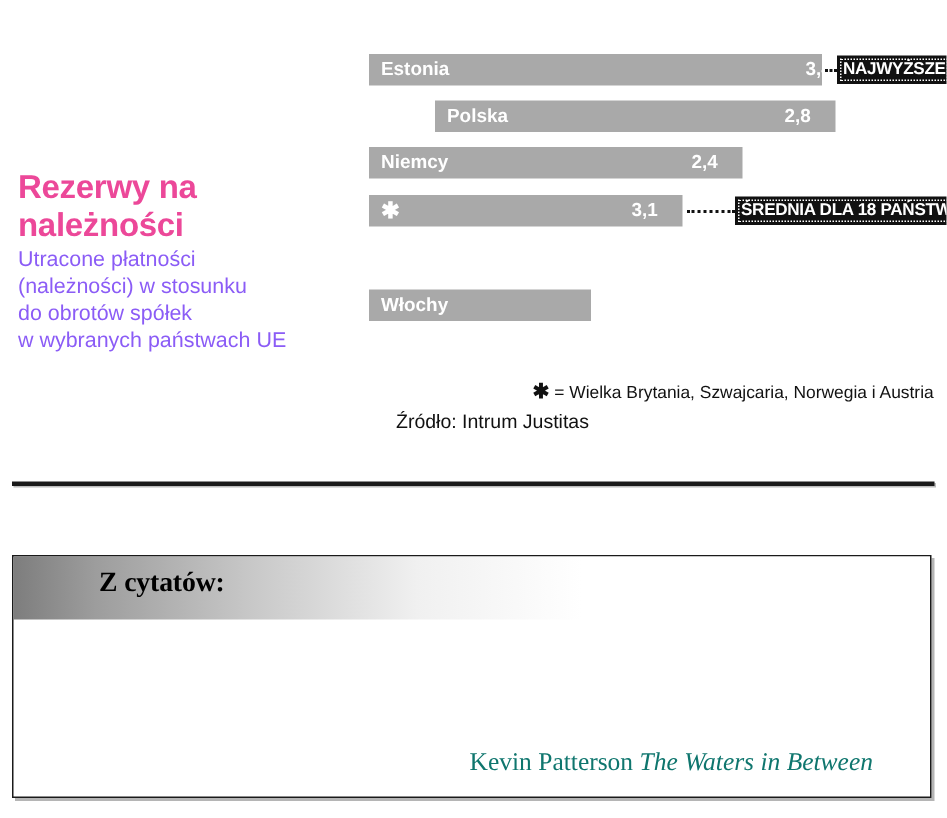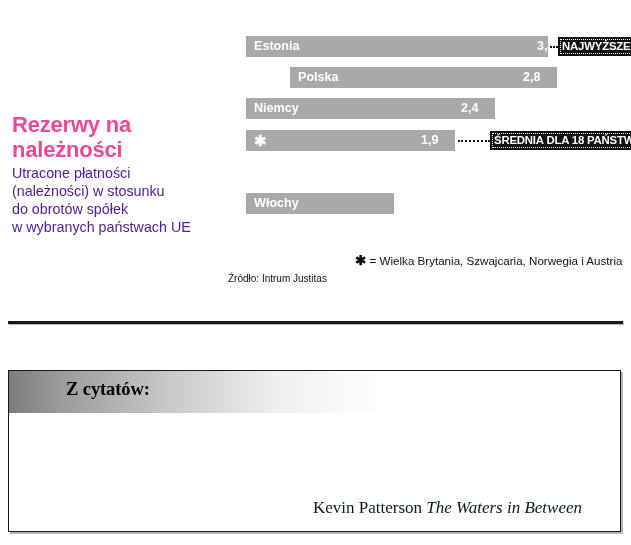--- a/index.html
+++ b/index.html
@@ -36,21 +36,21 @@
     font-size: 22px;
     font-weight: bold;
     letter-spacing: -0.2px;
     line-height: 1.15;
     margin: 0 0 1px 0;
     color: #ec4899;
   }
   #chart-subtitle {
     font-size: 14.3px;
     line-height: 1.27;
-    color: #4c1d95;
+    color: #8b5cf6;
     white-space: pre-line;
   }
 
   
   #chart-area {
     position: absolute;
     left: 246px;
     top: 36px;
     width: 385px;
     height: 260px;
@@ -124,23 +124,23 @@
     font-size: 11.6px;
     color: #111;
     white-space: nowrap;
   }
   #footnote .ast {
     font-size: 13.5px;
     font-weight: bold;
   }
   #source {
     position: absolute;
-    left: 228px;
+    left: 264px;
     top: 273px;
-    font-size: 10px;
+    font-size: 13px;
     color: #111;
     white-space: nowrap;
   }
 
   
   #divider {
     position: absolute;
     left: 8px;
     top: 321px;
     width: 615px;
@@ -191,21 +191,21 @@
     text-align: justify;
     color: #111;
   }
   #quote-body b { font-weight: bold; }
   #quote-attribution {
     position: absolute;
     right: 38px;
     top: 127px;
     font-family: "Liberation Serif", serif;
     font-size: 17px;
-    color: #0f172a;
+    color: #0f766e;
     white-space: nowrap;
   }
   #quote-attribution .work { font-style: italic; }
 </style>
 </head>
 <body>
 
 <div id="infographic">
 
   <div id="headline-col">
@@ -234,21 +234,21 @@
 
     <div class="bar-row" style="top:62px;">
       <div class="bar" style="width:249px;"></div>
       <div class="bar-label">Niemcy</div>
       <div class="bar-value" style="left:215px;">2,4</div>
     </div>
 
     <div class="bar-row" style="top:94px;">
       <div class="bar" style="width:209px;"></div>
       <div class="bar-label asterisk">✱</div>
-      <div class="bar-value" style="left:175px;">1,9</div>
+      <div class="bar-value" style="left:175px;">3,1</div>
       <div class="leader" style="left:212px; width:32px;"></div>
       <div class="callout" style="left:244px;">ŚREDNIA DLA 18 PAŃSTW</div>
     </div>
 
 
     <div class="bar-row" style="top:157px;">
       <div class="bar" style="width:148px;"></div>
       <div class="bar-label">Włochy</div>
       <div class="bar-value" style="left:114px;margin-top:20px;">0,9</div>
     </div>

